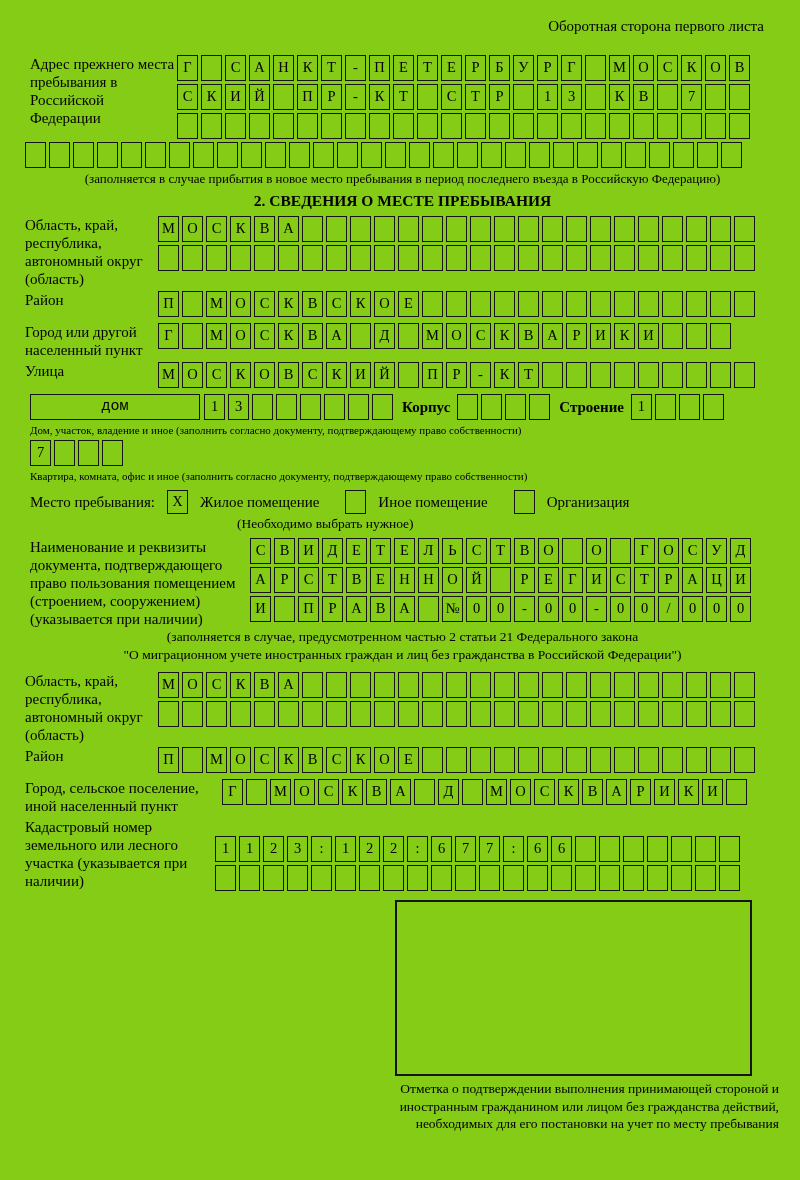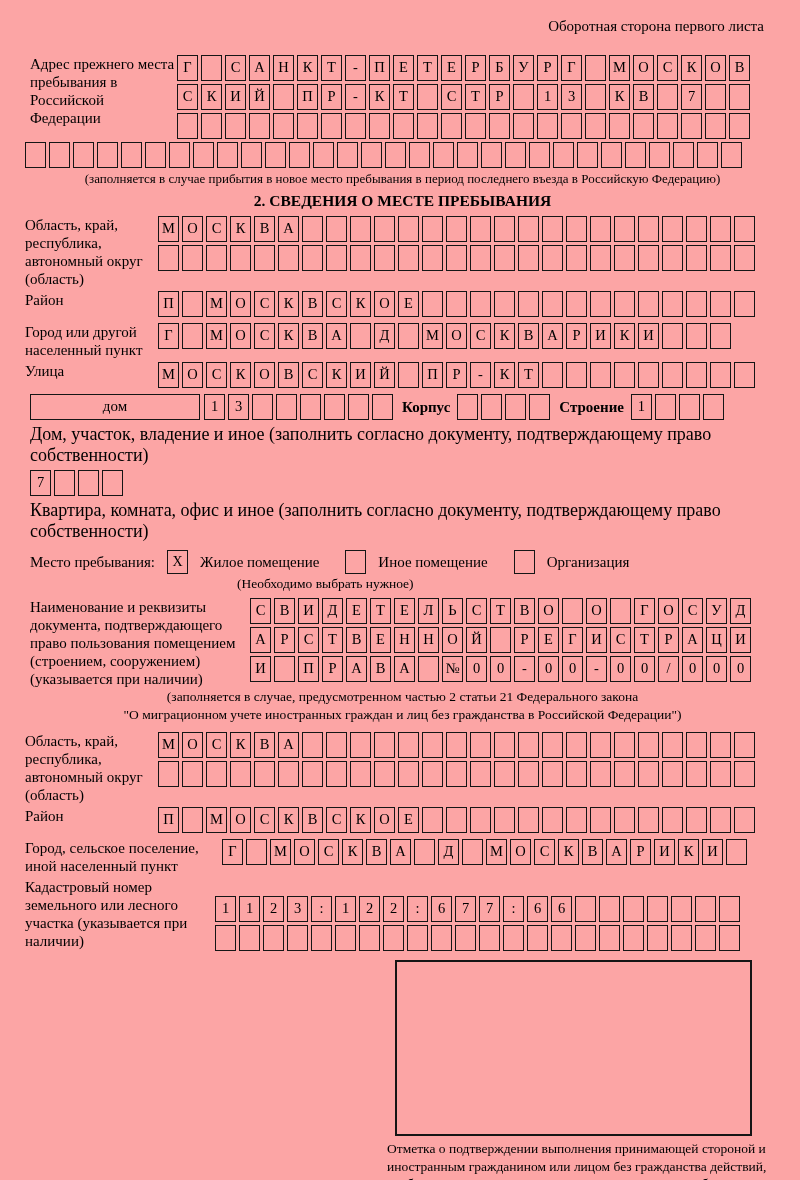--- a/index.html
+++ b/index.html
@@ -1,18 +1,18 @@
 <!DOCTYPE html>
 <html><head>
 <meta charset="utf-8">
 <style>
   * { box-sizing: border-box; }
   html,body { margin:0; padding:0; background:#ffffff; color:#000; }
   body { font-family:"Liberation Serif","DejaVu Serif",serif; }
-  .page { width:800px; height:1180px; padding:10px 20px 0 25px; position:relative; overflow:hidden; background:#fca5a5; }
+  .page { width:800px; height:1180px; padding:10px 20px 0 25px; position:relative; overflow:hidden; background:#84cc16; }
 
   .header-note { text-align:right; font-size:15px; padding-right:16px; margin-top:8px; }
 
   .cell { display:inline-block; width:21px; height:26px; border:1.8px solid #151515;
           margin-right:3px; text-align:center; font-size:14.5px; line-height:22px;
           vertical-align:top; }
   .cellrow { height:26px; margin-bottom:3px; white-space:nowrap; }
 
   .flexrow { display:flex; align-items:flex-start; }
   .lbl { font-size:15px; line-height:18px; flex-shrink:0; }
@@ -28,42 +28,42 @@
 
   .lbl-region { width:133px; }
   .lbl-plain  { width:133px; }
   .lbl-city2  { width:197px; }
   .lbl-cad    { width:190px; }
   .row-gap { margin-top:3px; }
 
   .house-row { display:flex; align-items:flex-start; margin-top:3px; margin-left:5px; }
   .named-box { height:26px; border:1.8px solid #151515; text-align:center; line-height:23px;
                font-size:15px; margin-right:4px; flex-shrink:0; }
-  .house-box { width:170px; }
+  .house-box { width:170px;font-family:Liberation Mono, monospace; }
   .apt-box   { width:205px; }
   .inline-lbl { font-size:15px; line-height:26px; padding:0 7px 0 6px; flex-shrink:0;font-weight:bold; }
-  .note-left { margin:1px 0 4px 5px; font-size:18px; }
+  .note-left { margin:1px 0 4px 5px; font-size:11px; }
 
   .stay-row { display:flex; align-items:center; font-size:15px; margin:7px 0 0 5px; height:26px; }
   .checkbox { display:inline-block; width:21px; height:24px; border:1.8px solid #151515;
               text-align:center; line-height:21px; font-size:14px; margin:0 12px; flex-shrink:0; }
   .opt-gap { margin-right:14px; }
   .stay-note { margin-left:212px; font-size:13.5px; margin-top:1px; }
 
   .doc-block { margin-top:6px; }
   .doc-block .lbl { width:225px; padding-left:5px; }
 
   .actual-title { text-align:center; font-size:15px; font-weight:bold; margin:15px 0 8px 0; }
   .actual-note { text-align:center; font-size:13.5px; line-height:18px; }
   .actual-wrap { margin-top:8px; }
 
   .cad-cells { padding-top:18px; }
 
   .stamp-box { margin:6px 0 0 370px; width:357px; height:176px; border:2px solid #151515; }
-  .stamp-note { margin:4px 0 0 362px; width:392px; text-align:left; font-size:13.5px; line-height:17.5px; }
+  .stamp-note { margin:4px 0 0 362px; width:392px; text-align:right; font-size:13.5px; line-height:17.5px; }
 </style>
 </head>
 <body>
 
 <div class="page">
 
   <div class="header-note">Оборотная сторона первого листа</div>
 
   <section class="prev-block">
     <div class="flexrow">

